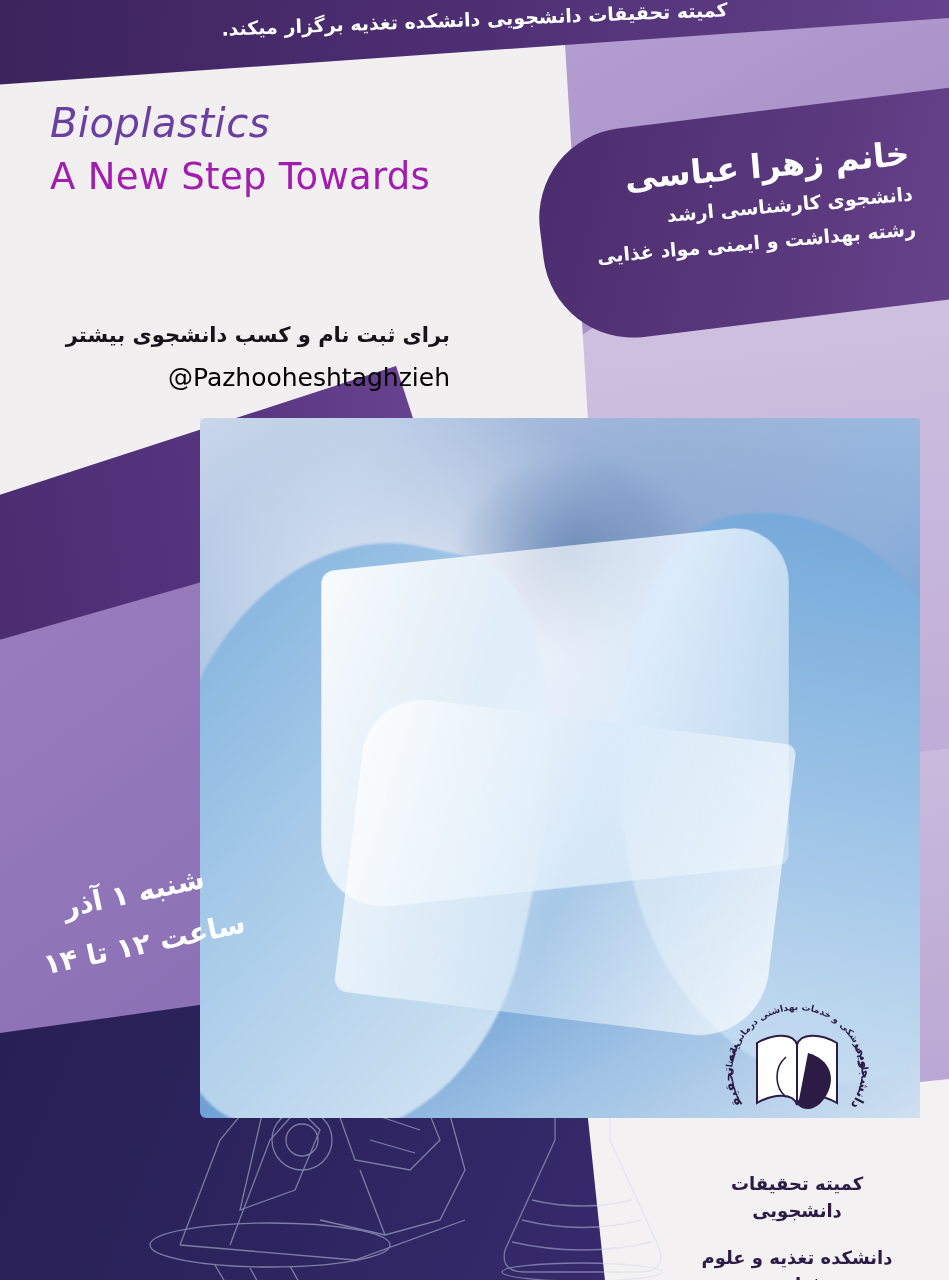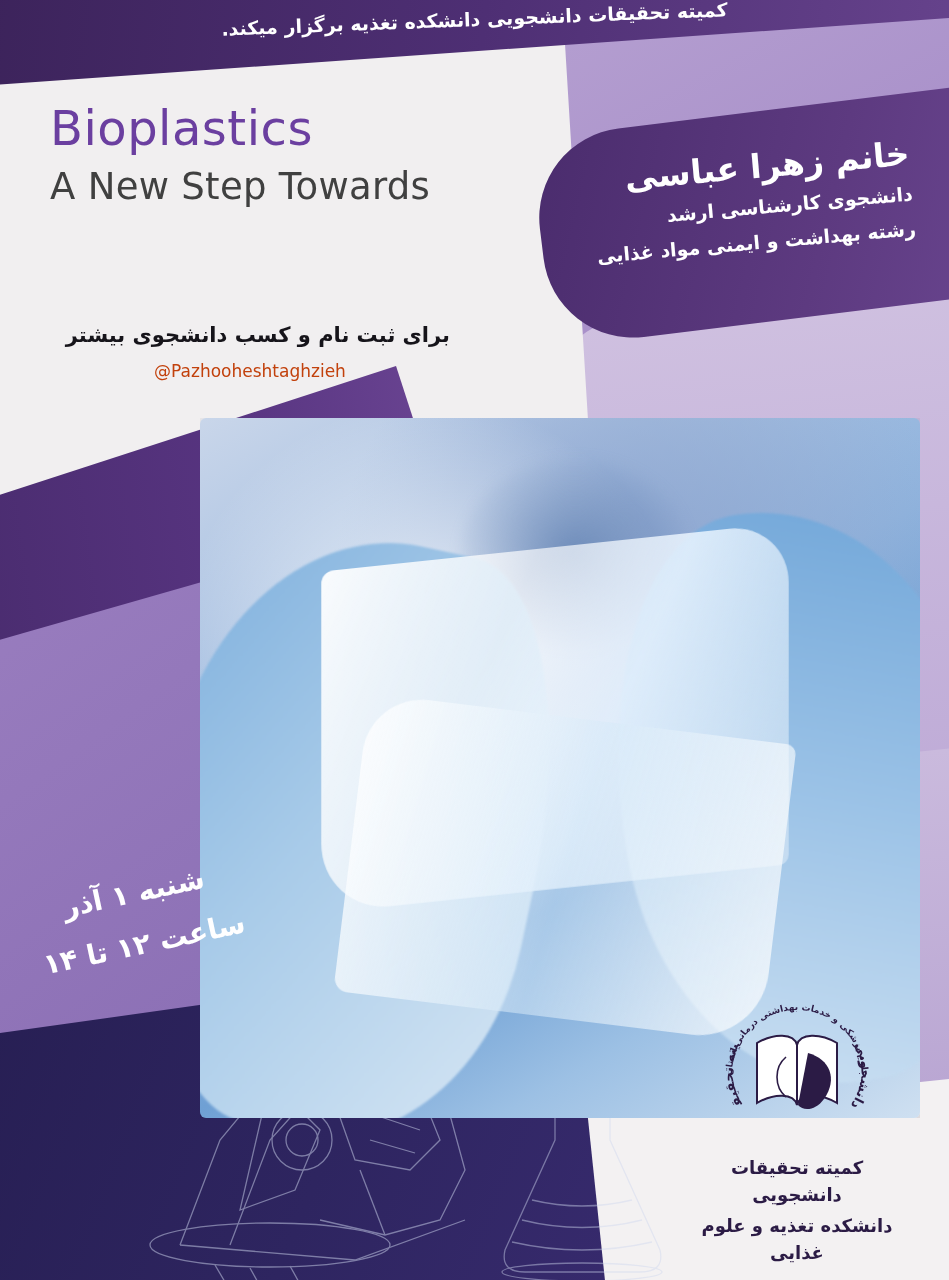--- a/index.html
+++ b/index.html
@@ -233,55 +233,56 @@
   .title-block {
     position: absolute;
     left: 50px;
     top: 100px;
     width: 500px;
     direction: ltr;
     text-align: left;
   }
   .title-main {
     font-family: "DejaVu Sans", sans-serif;
-    font-size: 48px;
+    font-size: 40px;
     font-weight: 400;
     color: #6b3fa0;
     line-height: 1.18;
     letter-spacing: 0.5px;
+    font-style: italic;
   }
   .title-sub {
     font-family: "DejaVu Sans", sans-serif;
     font-size: 37px;
     font-weight: 400;
-    color: #404040;
+    color: #a21caf;
     line-height: 1.28;
     margin-top: 6px;
     letter-spacing: 0.3px;
   }
 
   .register-block {
     position: absolute;
     left: 50px;
     top: 318px;
     width: 400px;
     direction: rtl;
     text-align: right;
     color: #16141a;
     font-size: 21px;
     font-weight: 700;
     line-height: 1.65;
   }
   .register-block .handle {
     direction: ltr;
-    text-align: center;
+    text-align: right;
     font-weight: 400;
-    font-size: 17px;
+    font-size: 25px;
     margin-top: 4px;
-    color: #c2410c;
+    color: #000000;
   }
 
   .speaker-block {
     position: absolute;
     right: 36px;
     top: 150px;
     width: 380px;
     text-align: right;
     direction: rtl;
     color: #ffffff;
@@ -330,21 +331,21 @@
     text-align: center;
     direction: rtl;
   }
   .logo-mark {
     width: 170px;
     height: 175px;
     margin: 0 auto;
     position: relative;
   }
   .logo-caption {
-    margin-top: 4px;
+    margin-top: 20px;
     color: #2b1b45;
     font-size: 18px;
     font-weight: 700;
     line-height: 1.5;
   }
 </style>
 </head>
 <body>
 
 <div class="poster">

